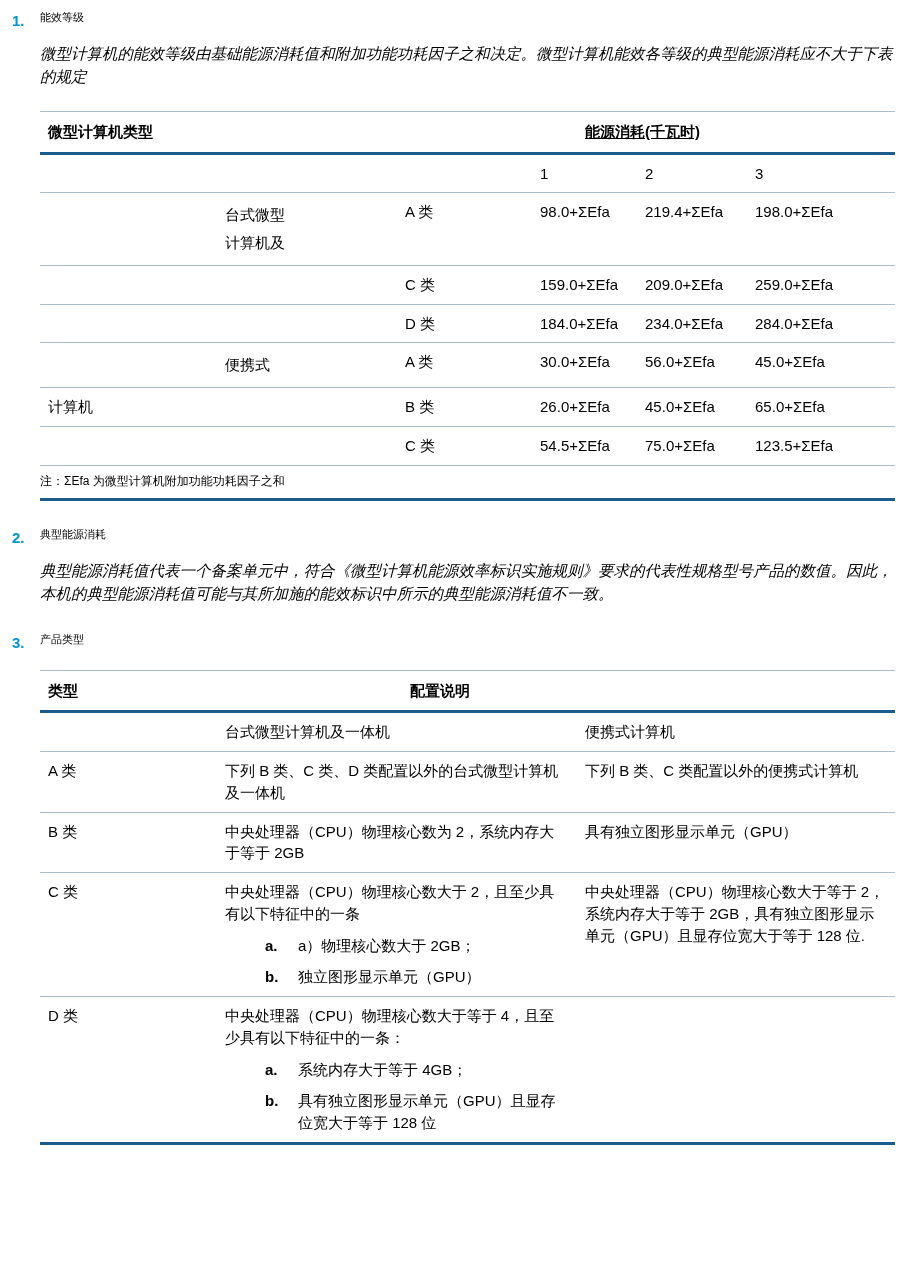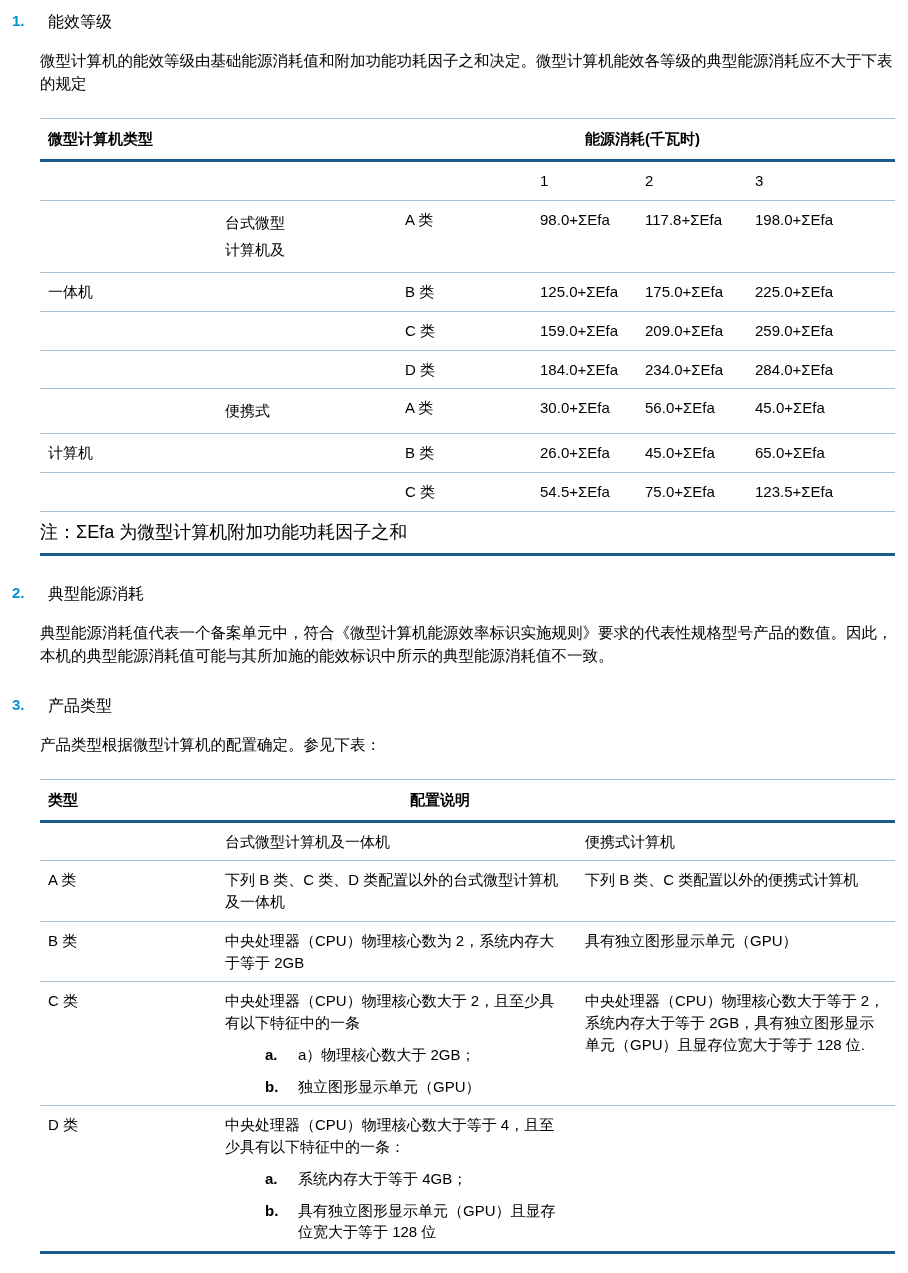--- a/index.html
+++ b/index.html
@@ -16,22 +16,22 @@
   .page { padding: 10px 13px 26px 12px; }
 
   .section { display: flex; margin-top: 26px; }
   .section.first { margin-top: 0; }
   .sec-num {
     flex: 0 0 28px; width: 28px;
     color: var(--accent, #0096d6);
     font-weight: bold;
   }
   .sec-body { flex: 1; min-width: 0; }
-  .sec-title { font-size: 16px; margin-left: 8px; }
-  .sec-para { margin: 17px 0 0 0; font-size: 15.5px; line-height: 1.48; }
+  .sec-title { font-size: 11px; }
+  .sec-para { margin: 17px 0 0 0; font-size: 15.5px; line-height: 1.48; font-style: italic; }
 
   table.doc-table {
     border-collapse: collapse;
     width: 100%;
     table-layout: fixed;
     margin-top: 22px;
     border-top: 1px solid var(--rule-thin, #a9bfd2);
     border-bottom: 3px solid var(--rule-thick, #1b5c8d);
   }
   .doc-table th, .doc-table td {
@@ -41,22 +41,22 @@
     padding: 8px 6px 8px 0;
     font-size: 15px;
     overflow-wrap: break-word;
   }
   .doc-table tr.head { border-bottom: 3px solid var(--rule-thick, #1b5c8d); margin-left: 46px; }
   .doc-table tr.head th { font-weight: bold; padding-top: 9px; padding-bottom: 9px; }
   .doc-table thead tr.sub { border-bottom: 1px solid var(--rule-thin, #a9bfd2); }
   .doc-table tbody tr { border-bottom: 1px solid var(--rule-thin, #a9bfd2); }
   .doc-table th:first-child, .doc-table td.c1 { padding-left: 8px; }
   .doc-table td.pre { white-space: pre-line; line-height: 1.85; }
-  .t1 th.energy-h { padding-left: 45px; }
-  .t1 tfoot td { font-size: 18px; padding-top: 7px; padding-bottom: 8px; }
+  .t1 th.energy-h { padding-left: 45px; text-decoration: underline; }
+  .t1 tfoot td { font-size: 12px; padding-top: 7px; padding-bottom: 8px; }
 
   .t2 th.cfg-h { text-align: left; padding-left: 185px; }
   .t2 td.desc { padding-right: 18px; }
   .t2 td.desc:last-child { padding-right: 6px; }
   .cfg-item { display: flex; margin-top: 10px; padding-left: 40px; }
   .cfg-item .marker { flex: 0 0 33px; width: 33px; font-weight: bold; }
   .cfg-item .itext { flex: 1; }
 </style>
 </head>
 <body>
@@ -90,30 +90,22 @@
             <td>3</td>
           </tr>
         </thead>
         <tbody>
           <tr>
             <td class="c1"></td>
             <td class="pre">台式微型
 计算机及</td>
             <td>A 类</td>
             <td>98.0+ΣEfa</td>
-            <td>117.8+ΣEfa</td>
+            <td>219.4+ΣEfa</td>
             <td>198.0+ΣEfa</td>
-          </tr>
-          <tr>
-            <td class="c1">一体机</td>
-            <td class="pre"></td>
-            <td>B 类</td>
-            <td>125.0+ΣEfa</td>
-            <td>175.0+ΣEfa</td>
-            <td>225.0+ΣEfa</td>
           </tr>
           <tr>
             <td class="c1"></td>
             <td class="pre"></td>
             <td>C 类</td>
             <td>159.0+ΣEfa</td>
             <td>209.0+ΣEfa</td>
             <td>259.0+ΣEfa</td>
           </tr>
           <tr>
@@ -163,21 +155,20 @@
     <div class="sec-body">
       <div class="sec-title">典型能源消耗</div>
       <p class="sec-para">典型能源消耗值代表一个备案单元中，符合《微型计算机能源效率标识实施规则》要求的代表性规格型号产品的数值。因此，本机的典型能源消耗值可能与其所加施的能效标识中所示的典型能源消耗值不一致。</p>
     </div>
   </div>
 
   <div class="section">
     <div class="sec-num">3.</div>
     <div class="sec-body">
       <div class="sec-title">产品类型</div>
-      <p class="sec-para">产品类型根据微型计算机的配置确定。参见下表：</p>
 
       <table class="doc-table t2">
         <colgroup>
           <col style="width:185px">
             <col style="width:360px">
             <col>
         </colgroup>
         <thead>
           <tr class="head">
             <th>类型</th>

